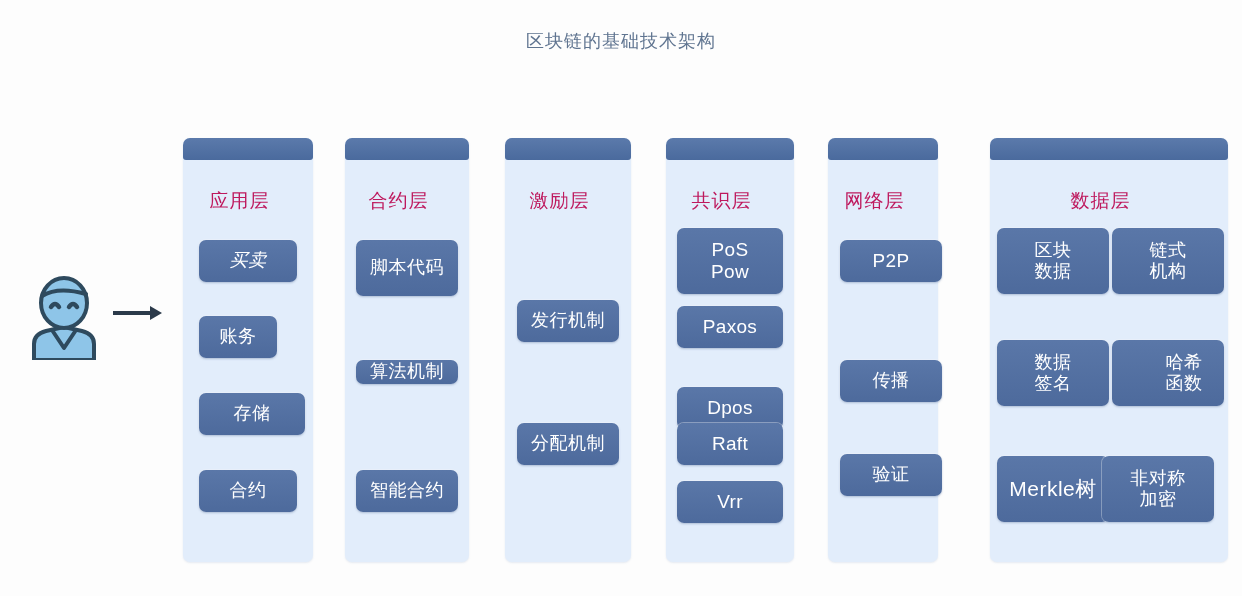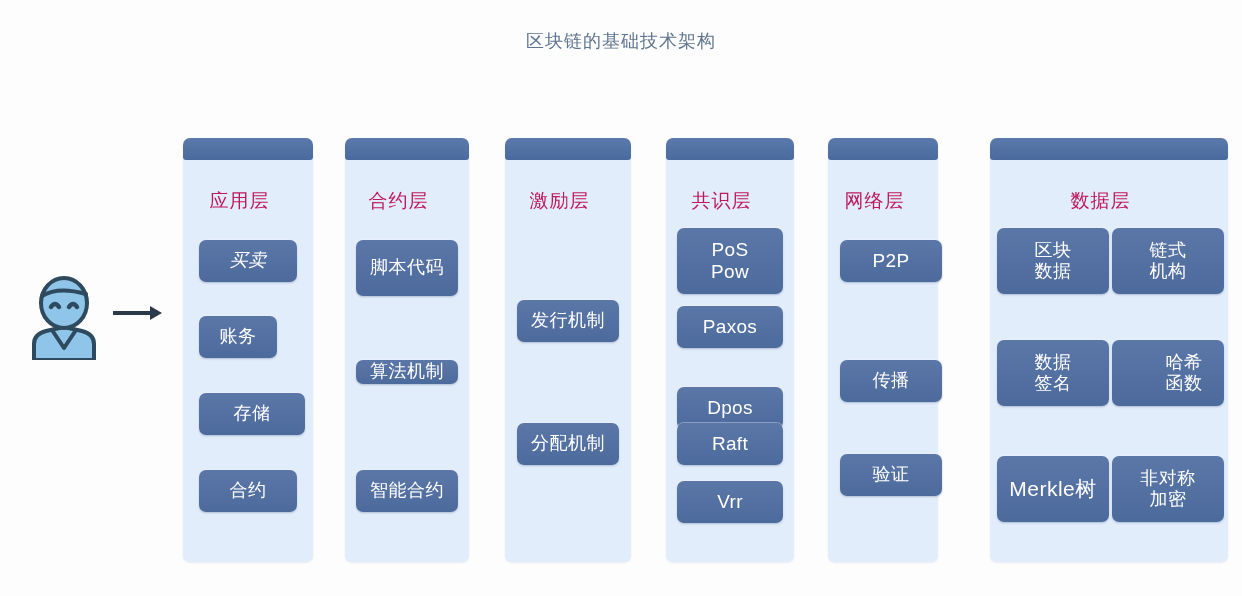--- a/index.html
+++ b/index.html
@@ -141,16 +141,16 @@
       <div class="col-title">数据层</div>
       <div class="chip" style="left: 7px; top: 90px; width: 112px; height: 66px;">区块
 数据</div>
       <div class="chip" style="left: 122px; top: 90px; width: 112px; height: 66px;">链式
 机构</div>
       <div class="chip" style="left: 7px; top: 202px; width: 112px; height: 66px;">数据
 签名</div>
       <div class="chip" style="left: 122px; top: 202px; width: 112px; height: 66px; padding-left: 32px;">哈希
 函数</div>
       <div class="chip small" style="left: 7px; top: 318px; width: 112px; height: 66px;">Merkle树</div>
-      <div class="chip" style="left: 122px; top: 318px; width: 112px; height: 66px;">非对称
+      <div class="chip" style="left: 112px; top: 318px; width: 112px; height: 66px;">非对称
 加密</div>
     </div>
   </div>
 
 </body></html>

